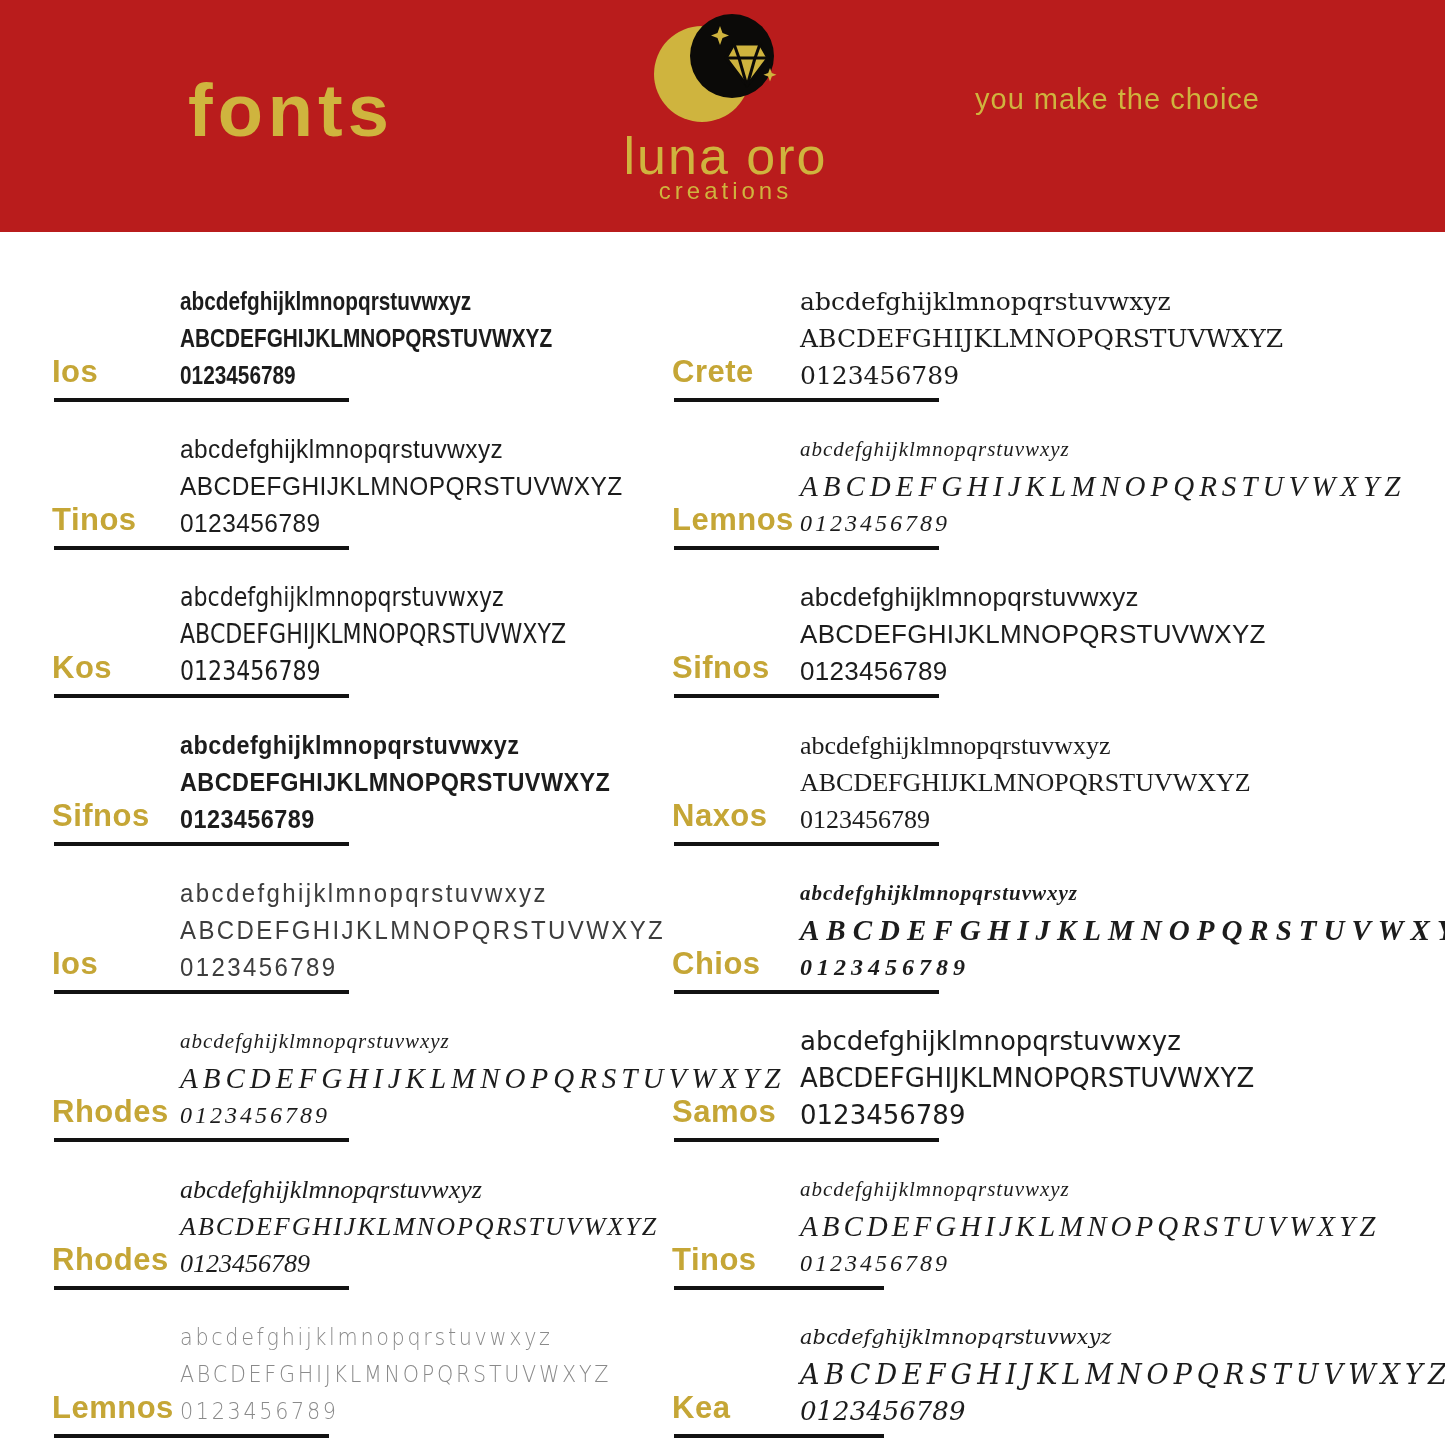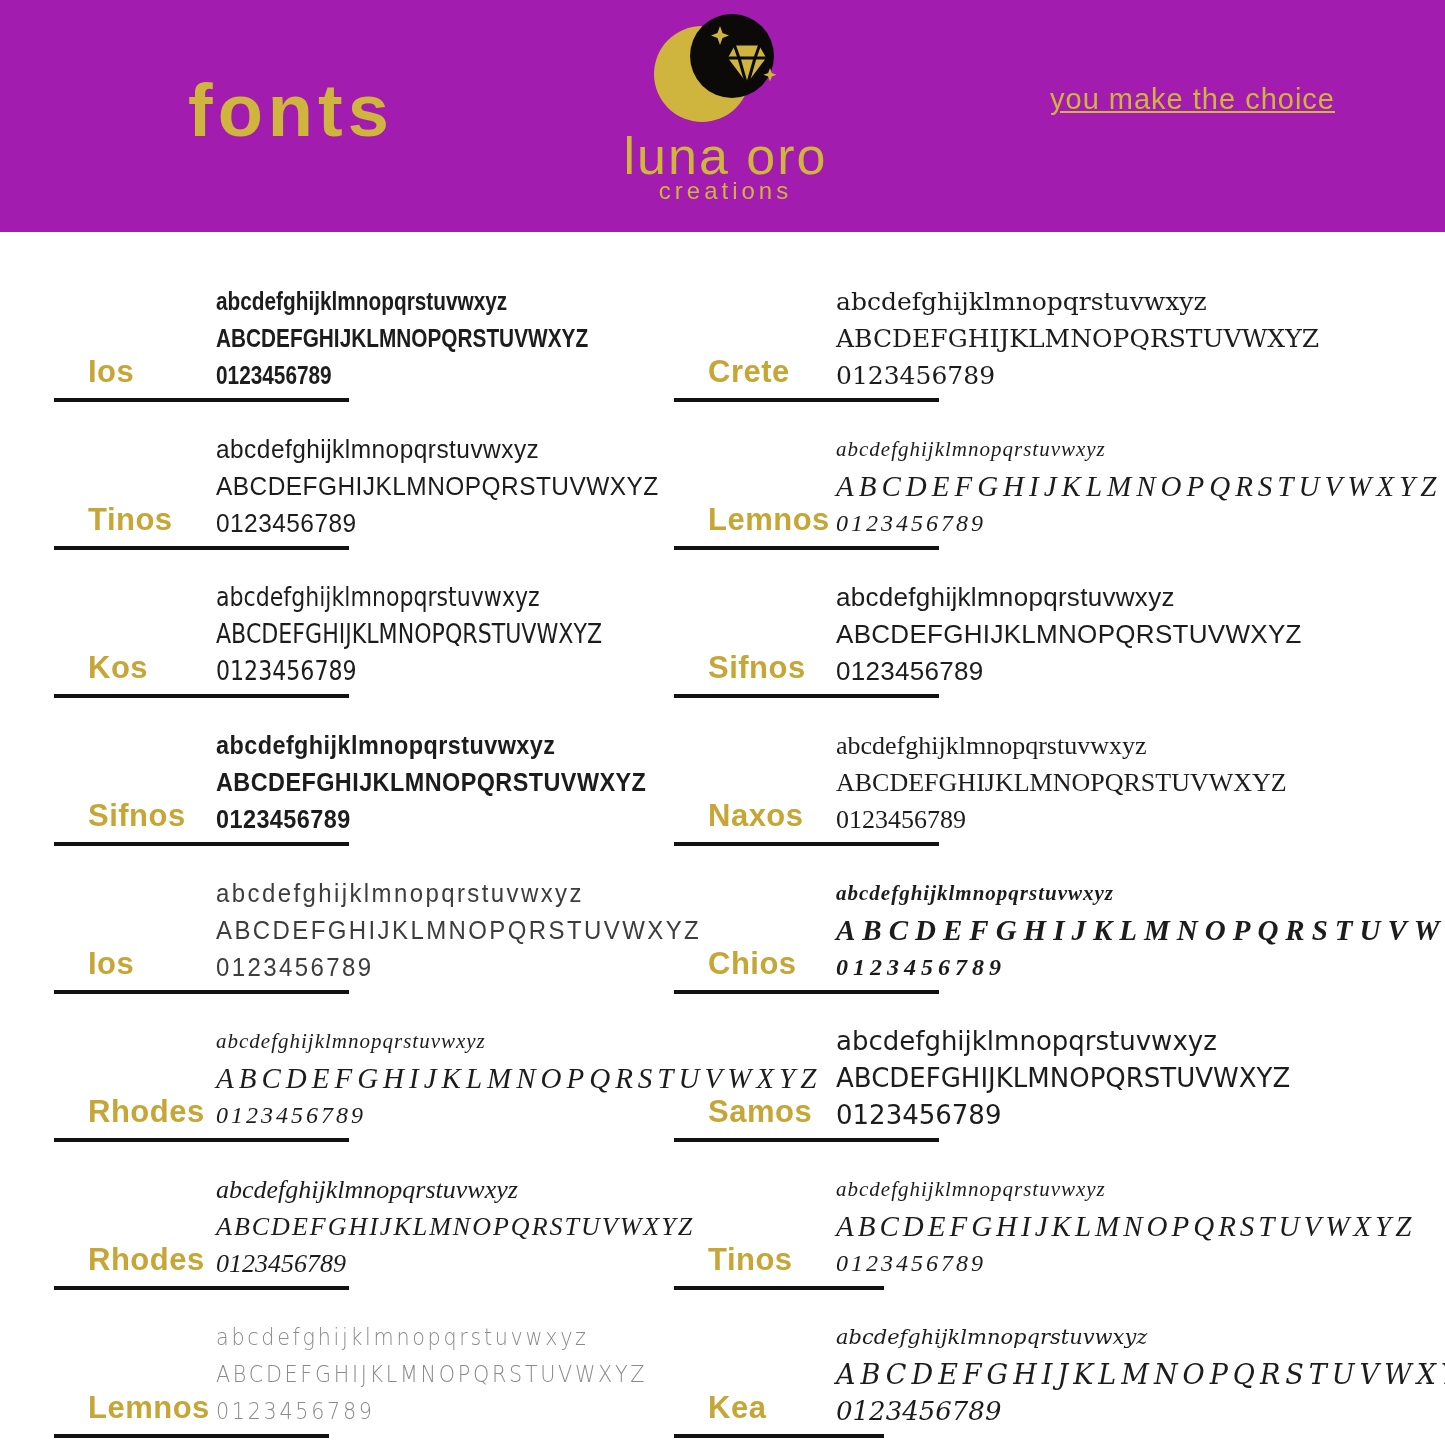--- a/index.html
+++ b/index.html
@@ -1,30 +1,30 @@
 <!DOCTYPE html>
 <html><head>
 <meta charset="utf-8">
 <style>
   html,body{margin:0;padding:0;background:#ffffff;}
   body{width:1445px;height:1445px;overflow:hidden;font-family:"Liberation Sans",sans-serif;}
 
   
-  .header{position:relative;width:1445px;height:232px;background:#a21caf;}
+  .header{position:relative;width:1445px;height:232px;background:#b91c1c;}
   .title{position:absolute;left:188px;top:68px;font-size:74px;font-weight:700;letter-spacing:5px;color:#cfb43e;}
   .logo{position:absolute;left:618px;top:12px;width:215px;text-align:center;color:#cfb43e;}
   .logo svg{display:block;margin:0 auto;}
   .brand{font-size:52px;letter-spacing:2px;line-height:40px;margin-top:-4px;}
   .brand-sub{font-size:24px;letter-spacing:4px;line-height:30px;}
-  .tagline{position:absolute;left:975px;top:76px;width:360px;text-align:right;color:#cfb43e;font-size:29px;line-height:47px;letter-spacing:1px;text-decoration:underline;}
+  .tagline{position:absolute;left:975px;top:76px;width:360px;text-align:left;color:#cfb43e;font-size:29px;line-height:47px;letter-spacing:1px;}
 
   
   .main{padding:26px 0 0 52px;display:grid;grid-template-columns:620px 770px;}
   .row{position:relative;height:148px;display:flex;align-items:flex-end;}
-  .label{width:128px;flex:0 0 128px;padding-bottom:16px;font-size:31px;font-weight:700;color:#c5a636;letter-spacing:0.5px;margin-left:36px;}
+  .label{width:128px;flex:0 0 128px;padding-bottom:16px;font-size:31px;font-weight:700;color:#c5a636;letter-spacing:0.5px;}
   .sample{padding-bottom:12px;white-space:nowrap;color:#1c1c1c;}
   .line{font-size:26px;line-height:37px;}
   .rule{position:absolute;left:2px;bottom:4px;height:4px;background:#121212;}
   .w295{width:295px;}.w275{width:275px;}.w265{width:265px;}.w210{width:210px;}
 
   
   .f-cond-bold{font-weight:700;transform:scaleX(.8);transform-origin:left bottom;}
   .f-rounded{transform:scaleX(.94);transform-origin:left bottom;letter-spacing:.5px;}
   .f-hand{font-family:"DejaVu Sans",sans-serif;transform:scaleX(.85);transform-origin:left bottom;}
   .f-rounded-bold{font-weight:700;letter-spacing:.5px;transform:scaleX(.9);transform-origin:left bottom;}

